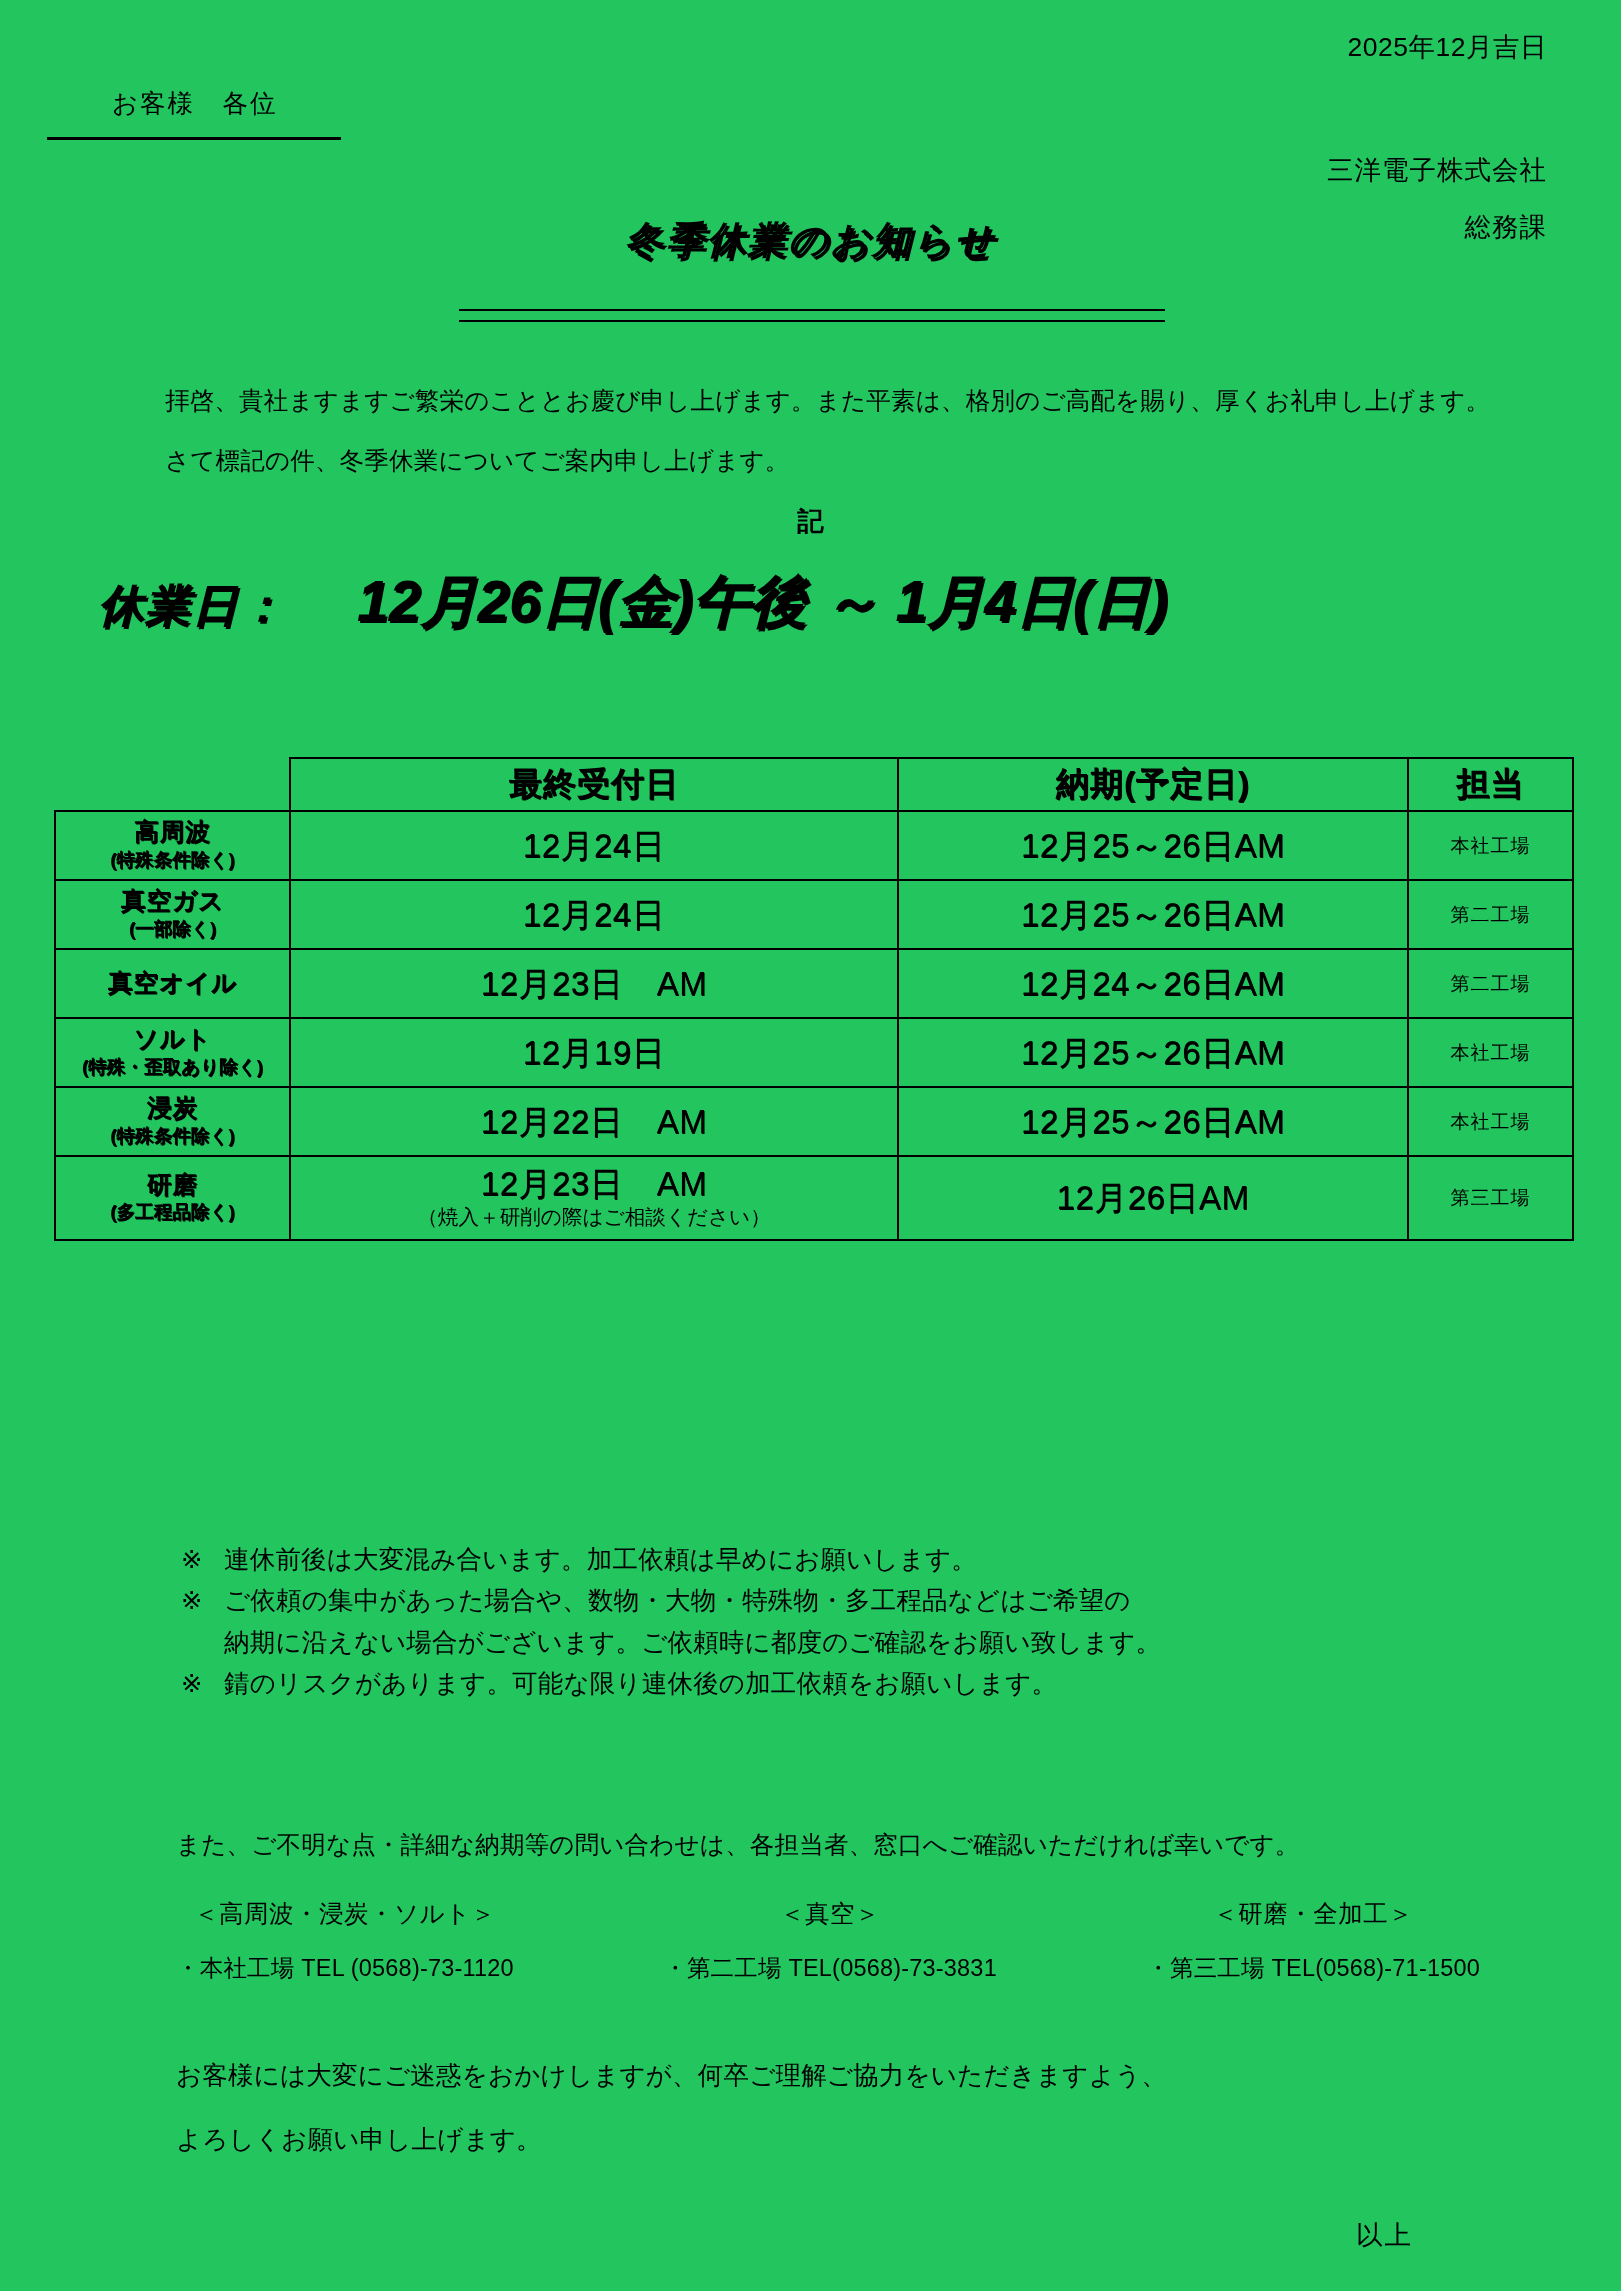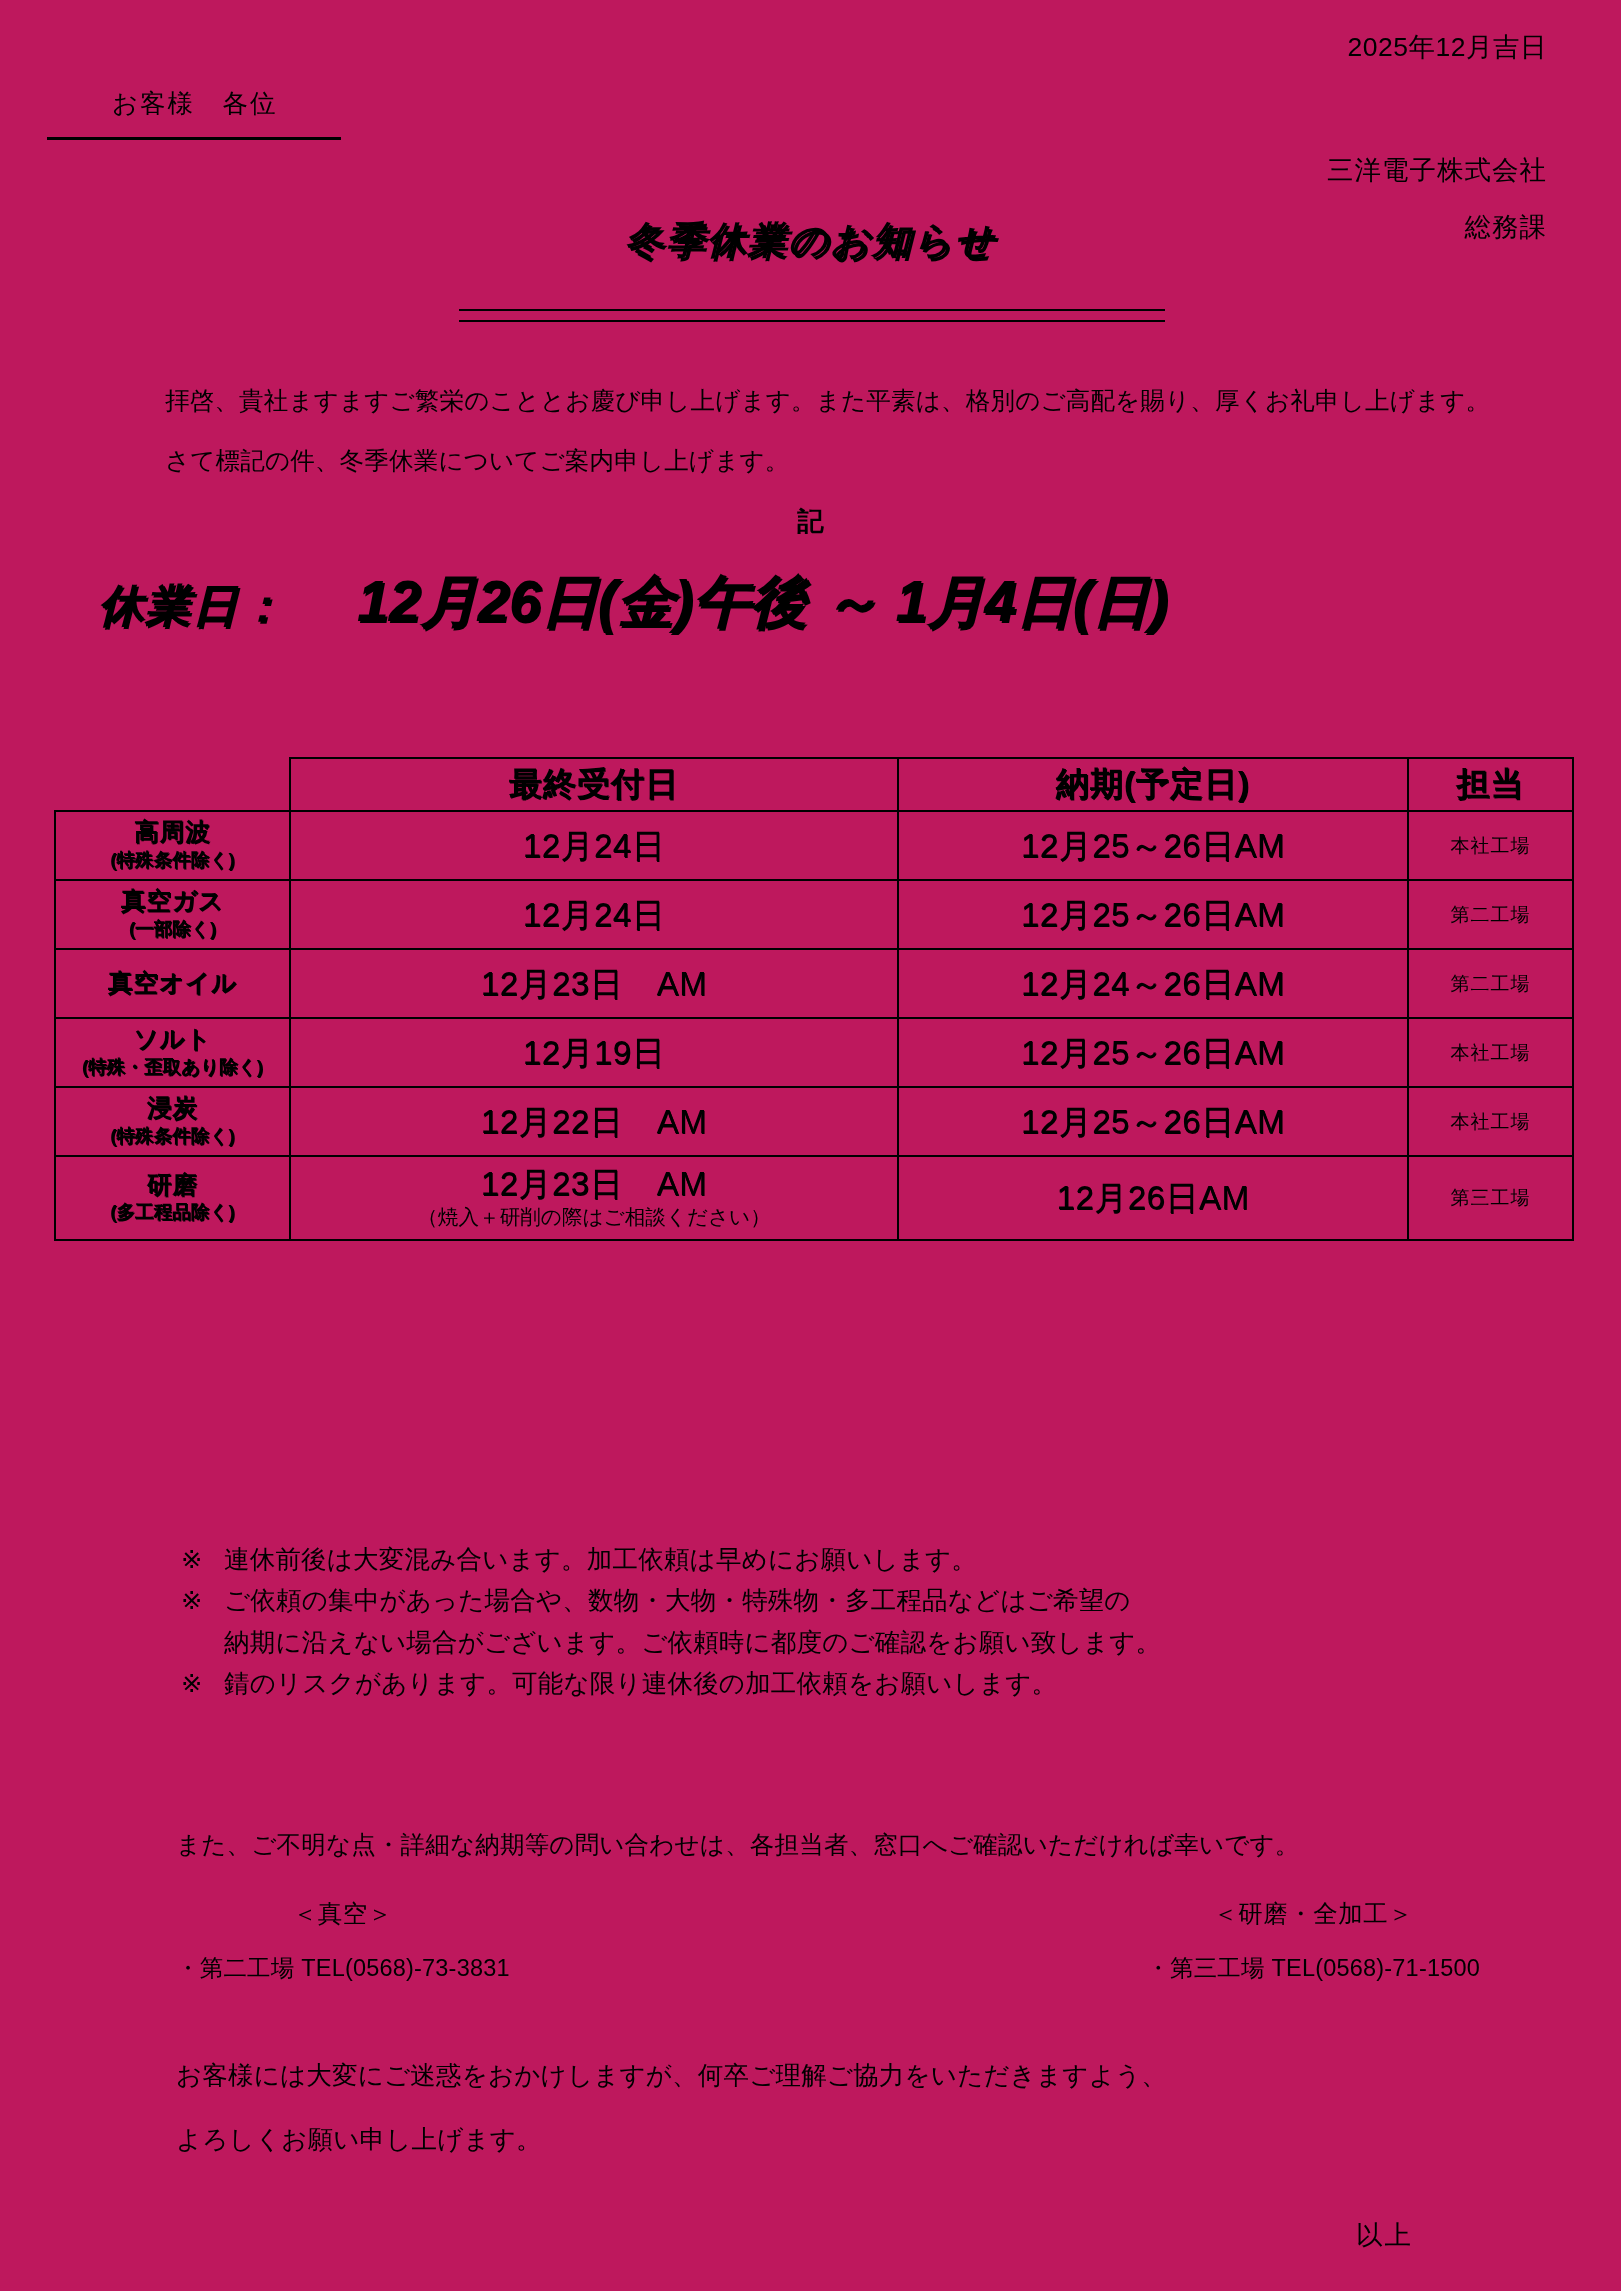--- a/index.html
+++ b/index.html
@@ -8,21 +8,21 @@
     background: #ffffff;
   }
   body {
     font-family: "Liberation Sans", "DejaVu Sans", sans-serif;
     color: #000000;
   }
   #page {
     position: relative;
     width: 1621px;
     height: 2292px;
-    background: #be185d;
+    background: #22c55e;
     overflow: hidden;
   }
 
   
   .date-line {
     position: absolute;
     top: 29px;
     right: 74px;
     font-size: 26.5px;
     letter-spacing: 0.5px;
@@ -368,20 +368,24 @@
     <div class="note-row">
       <span class="note-mark">※</span>
       <span class="note-body">錆のリスクがあります。可能な限り連休後の加工依頼をお願いします。</span>
     </div>
   </div>
 
   <div class="contact-lead">また、ご不明な点・詳細な納期等の問い合わせは、各担当者、窓口へご確認いただければ幸いです。</div>
 
   <div class="contact-groups">
     <div class="cg">
+      <div class="cg-title">＜高周波・浸炭・ソルト＞</div>
+      <div class="cg-tel">・本社工場  TEL (0568)-73-1120</div>
+    </div>
+    <div class="cg">
       <div class="cg-title">＜真空＞</div>
       <div class="cg-tel">・第二工場  TEL(0568)-73-3831</div>
     </div>
     <div class="cg">
       <div class="cg-title">＜研磨・全加工＞</div>
       <div class="cg-tel">・第三工場 TEL(0568)-71-1500</div>
     </div>
   </div>
 
   <div class="close1">お客様には大変にご迷惑をおかけしますが、何卒ご理解ご協力をいただきますよう、</div>

